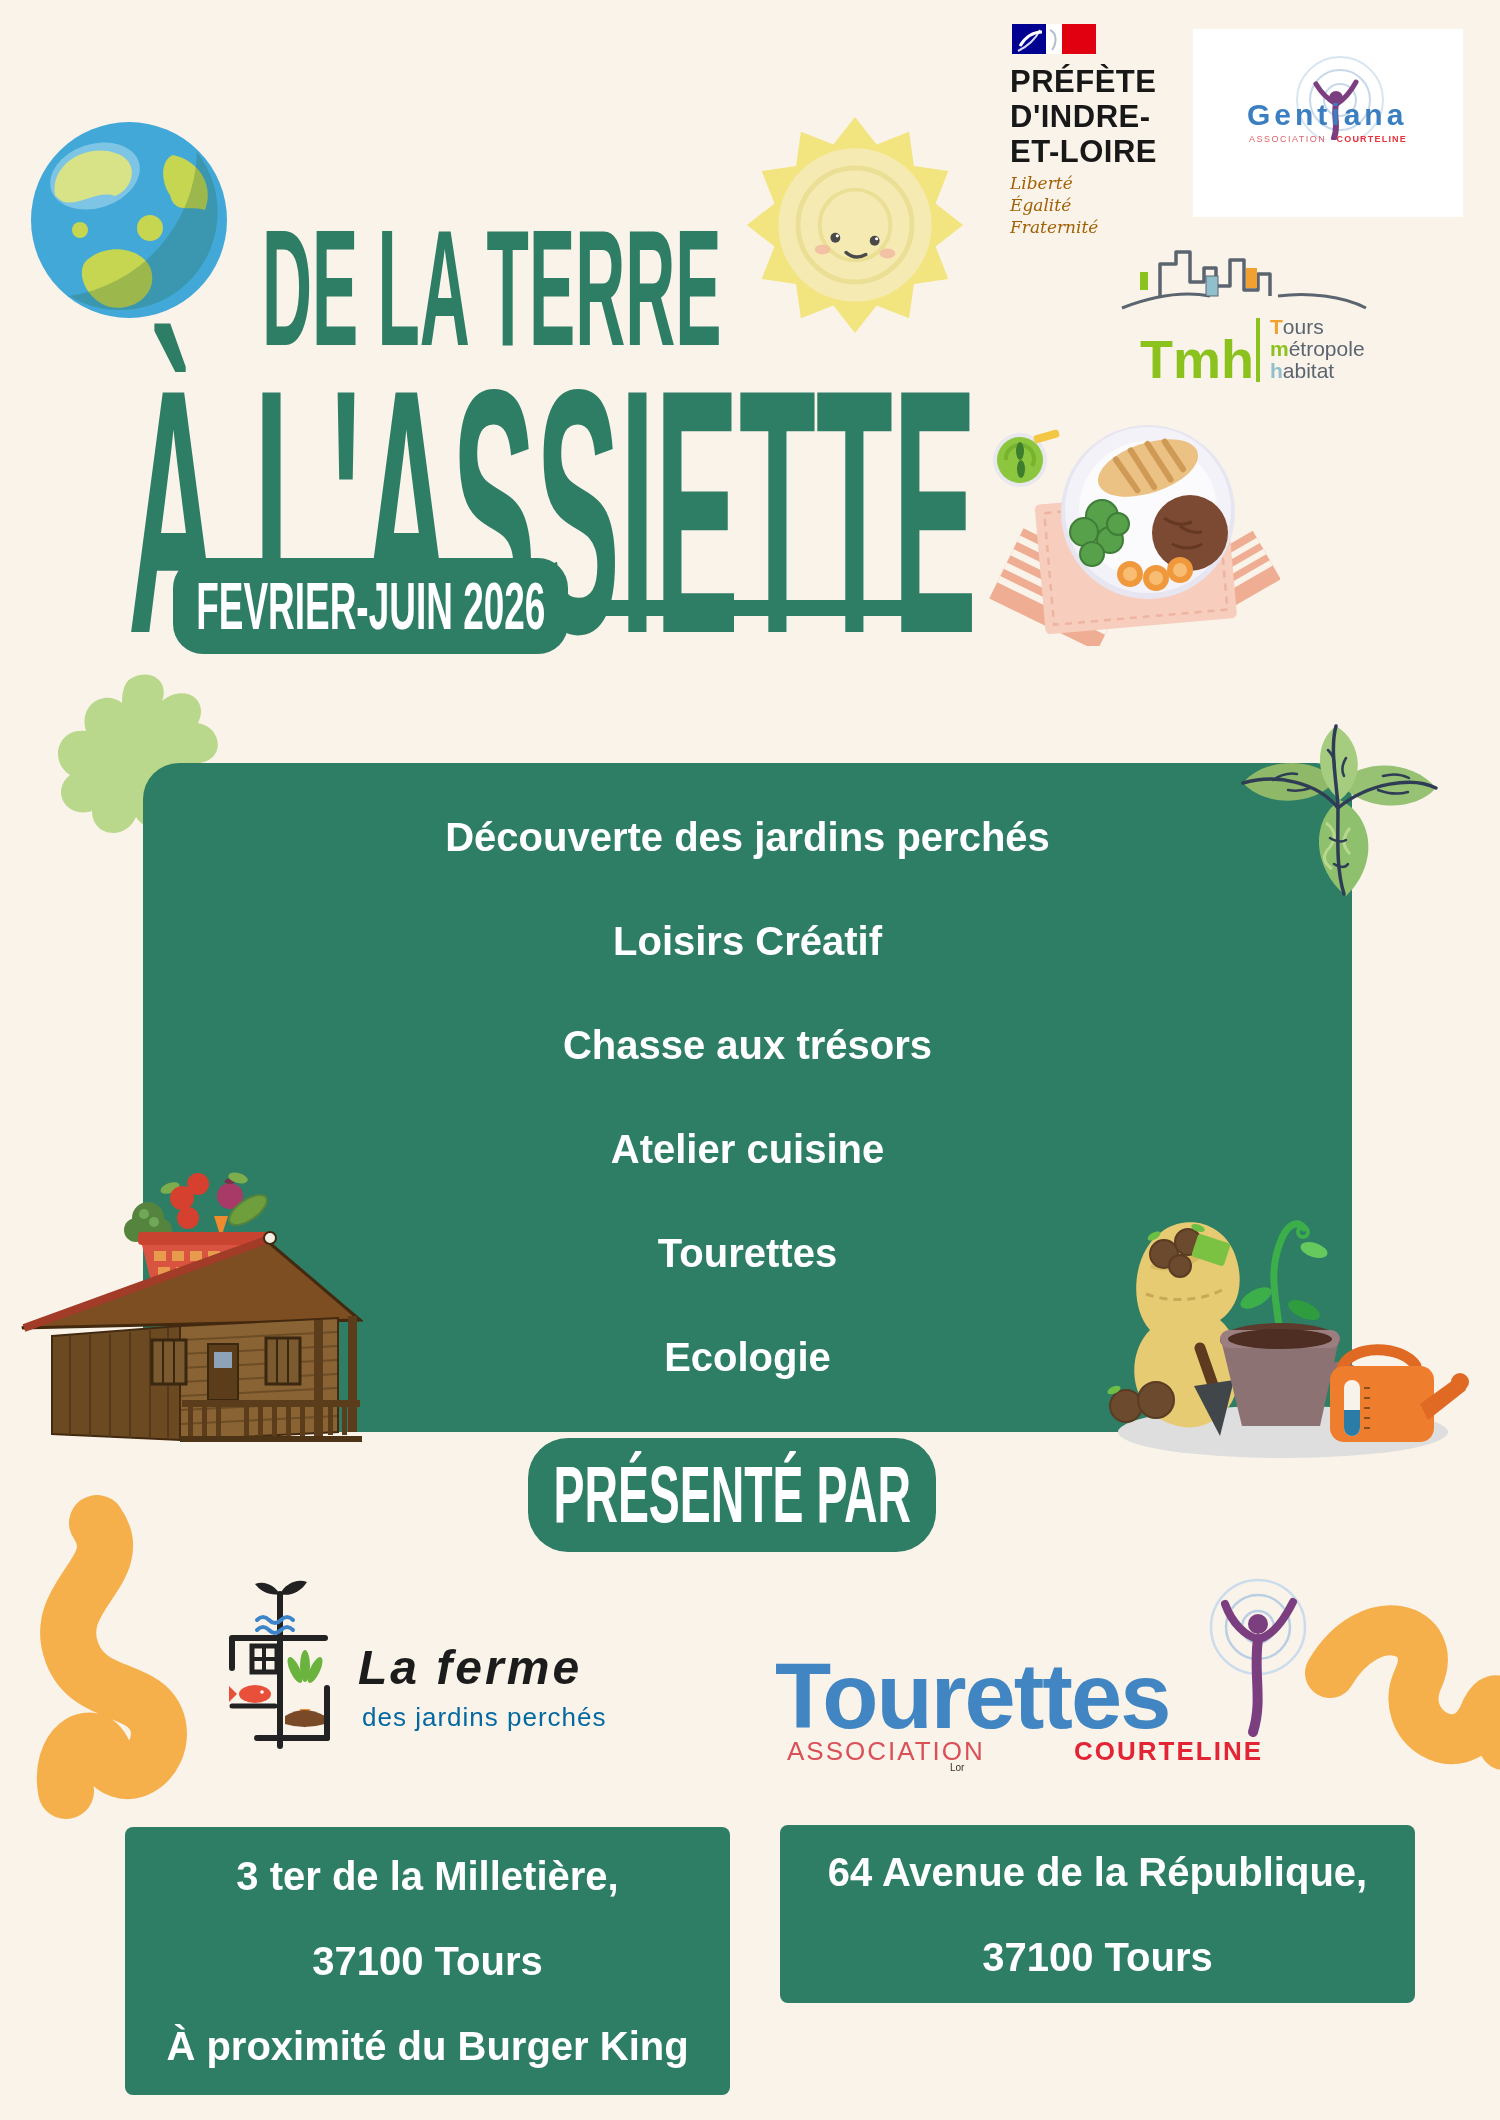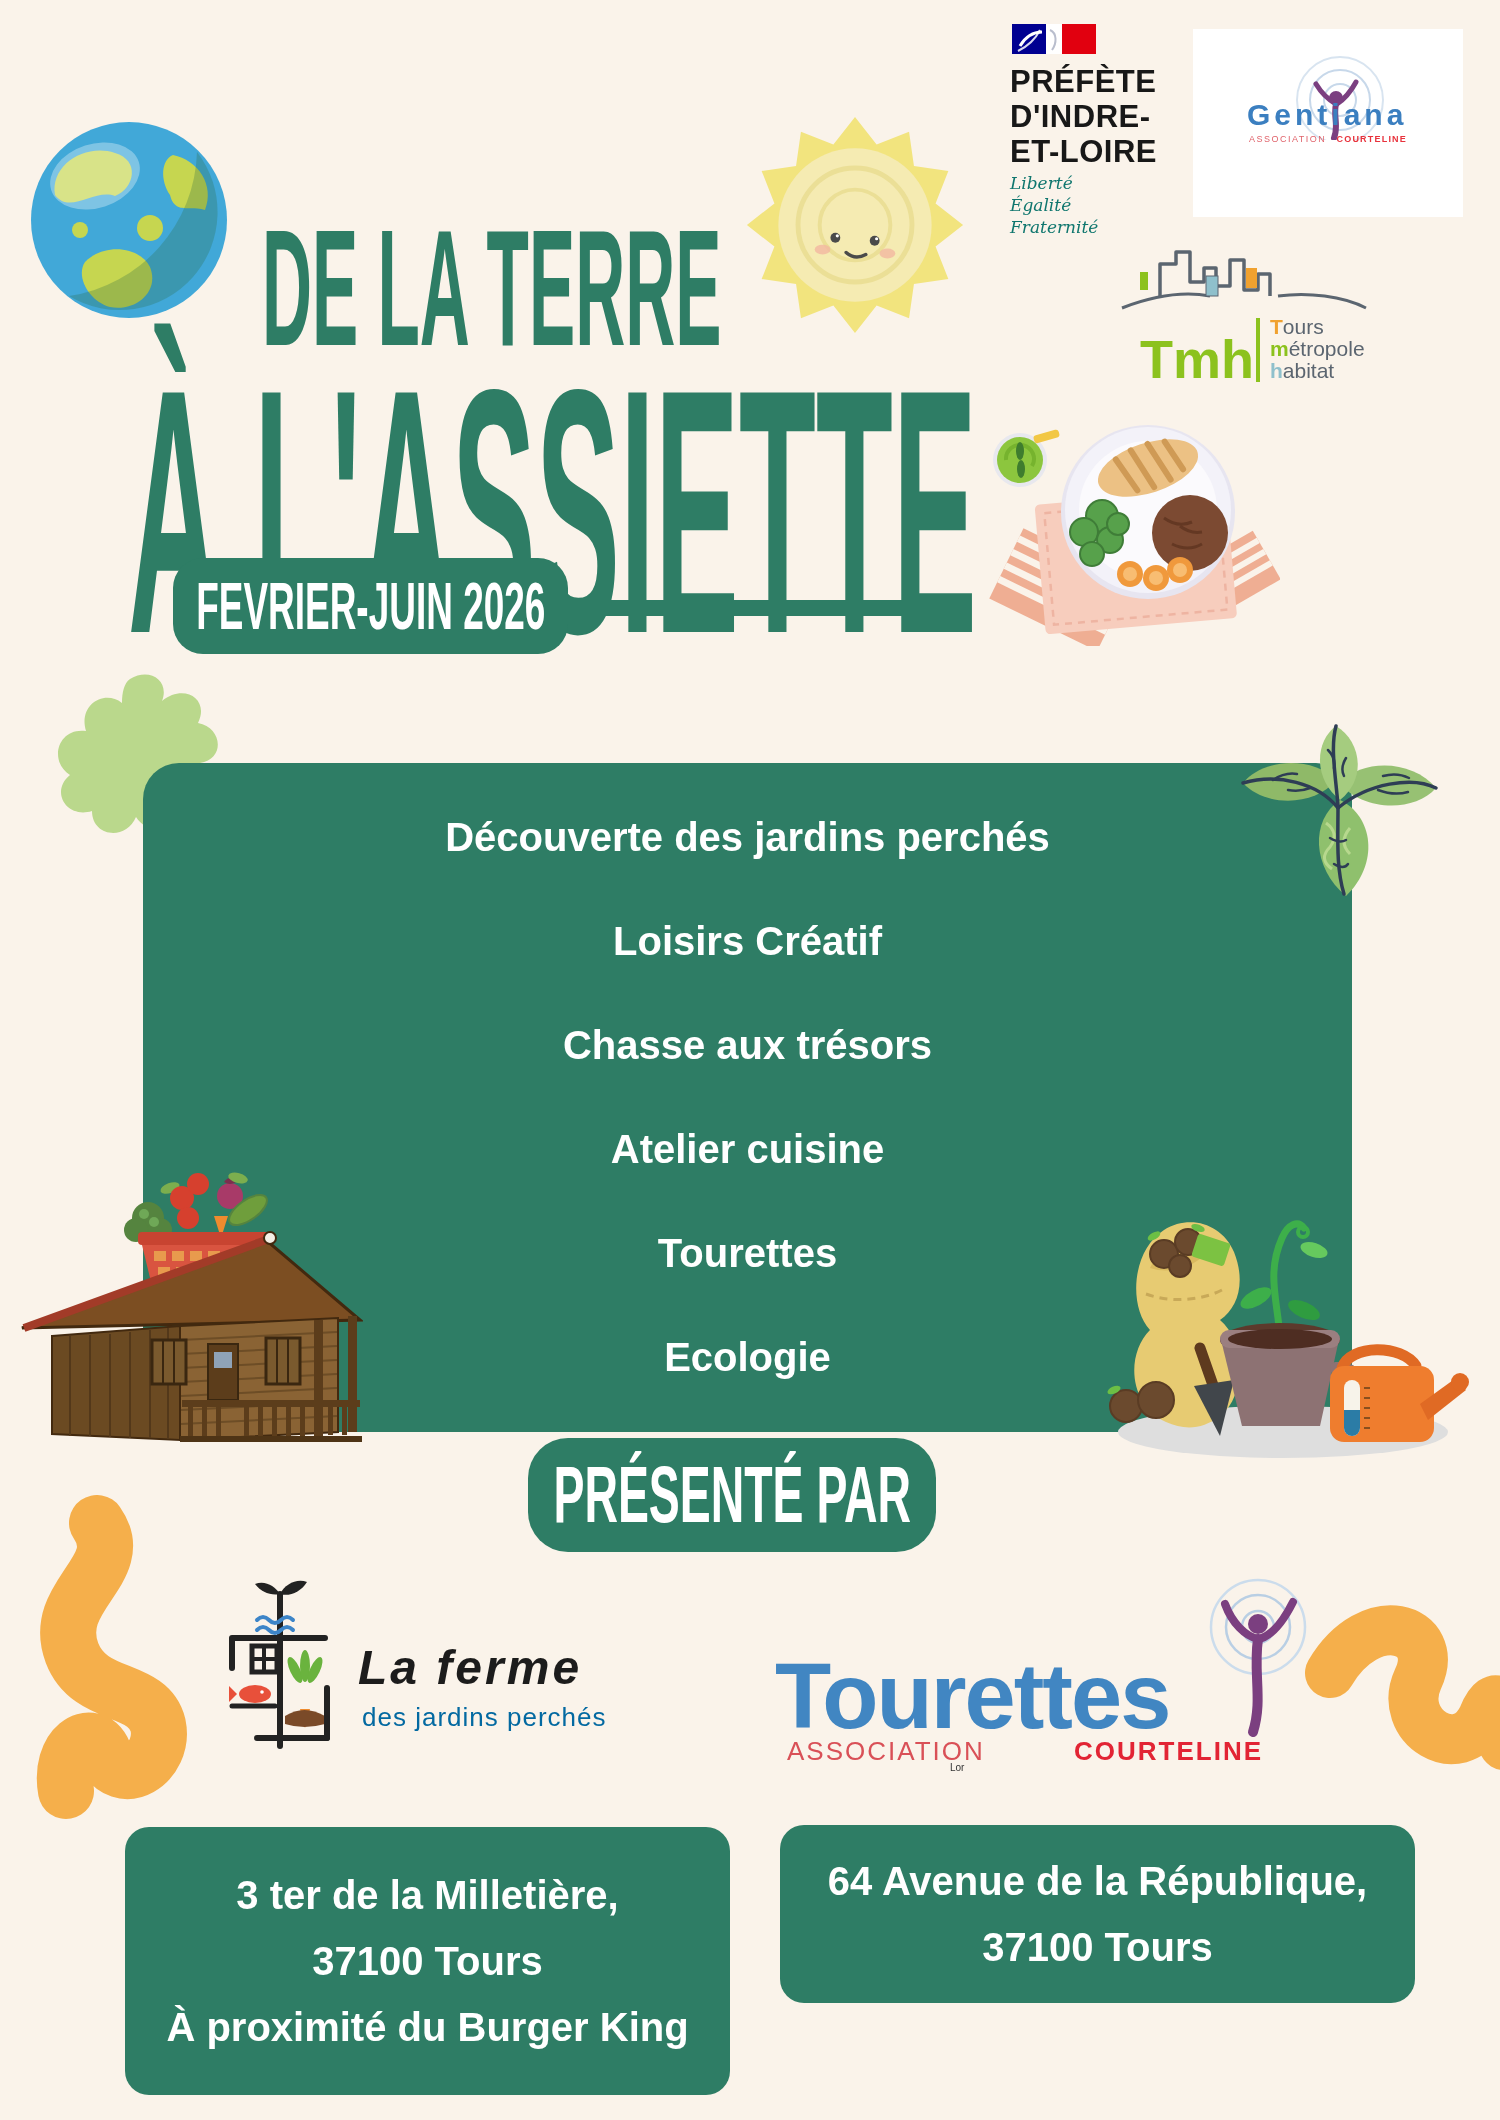--- a/index.html
+++ b/index.html
@@ -25,21 +25,21 @@
   .date-badge{position:absolute;left:173px;top:558px;width:395px;height:96px;border-radius:30px;
     background:var(--green);display:flex;align-items:center;justify-content:center;}
   .cond{display:inline-block;transform:scaleX(.56);transform-origin:center;white-space:nowrap;
     color:#fff;font-weight:bold;}
   .date-badge .cond{font-size:66px;}
 
   
   .pref-name{position:absolute;left:1010px;top:64px;font-size:31px;font-weight:bold;
     line-height:35px;color:#181818;letter-spacing:.5px;}
   .pref-motto{position:absolute;left:1010px;top:172px;font-family:"DejaVu Serif",serif;
-    font-style:italic;font-size:17px;line-height:22px;color:#0f766e;}
+    font-style:italic;font-size:17px;line-height:22px;color:#a16207;}
 
   
   .gentiana-box{position:absolute;left:1193px;top:29px;width:270px;height:188px;background:#fff;}
   .gentiana-name{position:absolute;left:1247px;top:98px;font-size:30px;font-weight:bold;
     letter-spacing:4px;color:#3B7FC0;}
   .gentiana-sub{position:absolute;left:1249px;top:134px;width:158px;display:flex;
     justify-content:space-between;font-size:9px;}
   .g-assoc{color:#E0636B;letter-spacing:1.5px;}
   .g-court{color:#E8323C;font-weight:bold;letter-spacing:1.2px;}
 
@@ -69,23 +69,23 @@
   
   .tourettes-name{position:absolute;left:775px;top:1644px;font-size:92px;font-weight:bold;
     color:var(--tourettes-blue);letter-spacing:-2px;}
   .tourettes-sub{position:absolute;left:787px;top:1736px;width:476px;display:flex;
     justify-content:space-between;font-size:26px;}
   .t-assoc{color:#D95057;letter-spacing:2px;}
   .t-court{color:#E22434;font-weight:bold;letter-spacing:2px;}
   .t-tiny{position:absolute;left:950px;top:1762px;font-size:10px;color:#333;}
 
   
-  .addr{position:absolute;background:var(--green);border-radius:24px;color:#fff;
+  .addr{position:absolute;background:var(--green);border-radius:8px;color:#fff;
     font-weight:bold;display:flex;flex-direction:column;justify-content:center;
-    align-items:center;text-align:center;font-size:40px;line-height:1.65;}
+    align-items:center;text-align:center;font-size:40px;line-height:1.65;gap:19px;}
   .addr-left{left:125px;top:1827px;width:605px;height:268px;}
   .addr-right{left:780px;top:1825px;width:635px;height:178px;}
 </style>
 </head>
 <body>
 
 <div id="poster">
 
   <svg class="abs" style="left:27px;top:110px" width="205" height="222" viewBox="0 0 205 222">
     <circle cx="102" cy="110" r="98" fill="#41A8D8"></circle>

